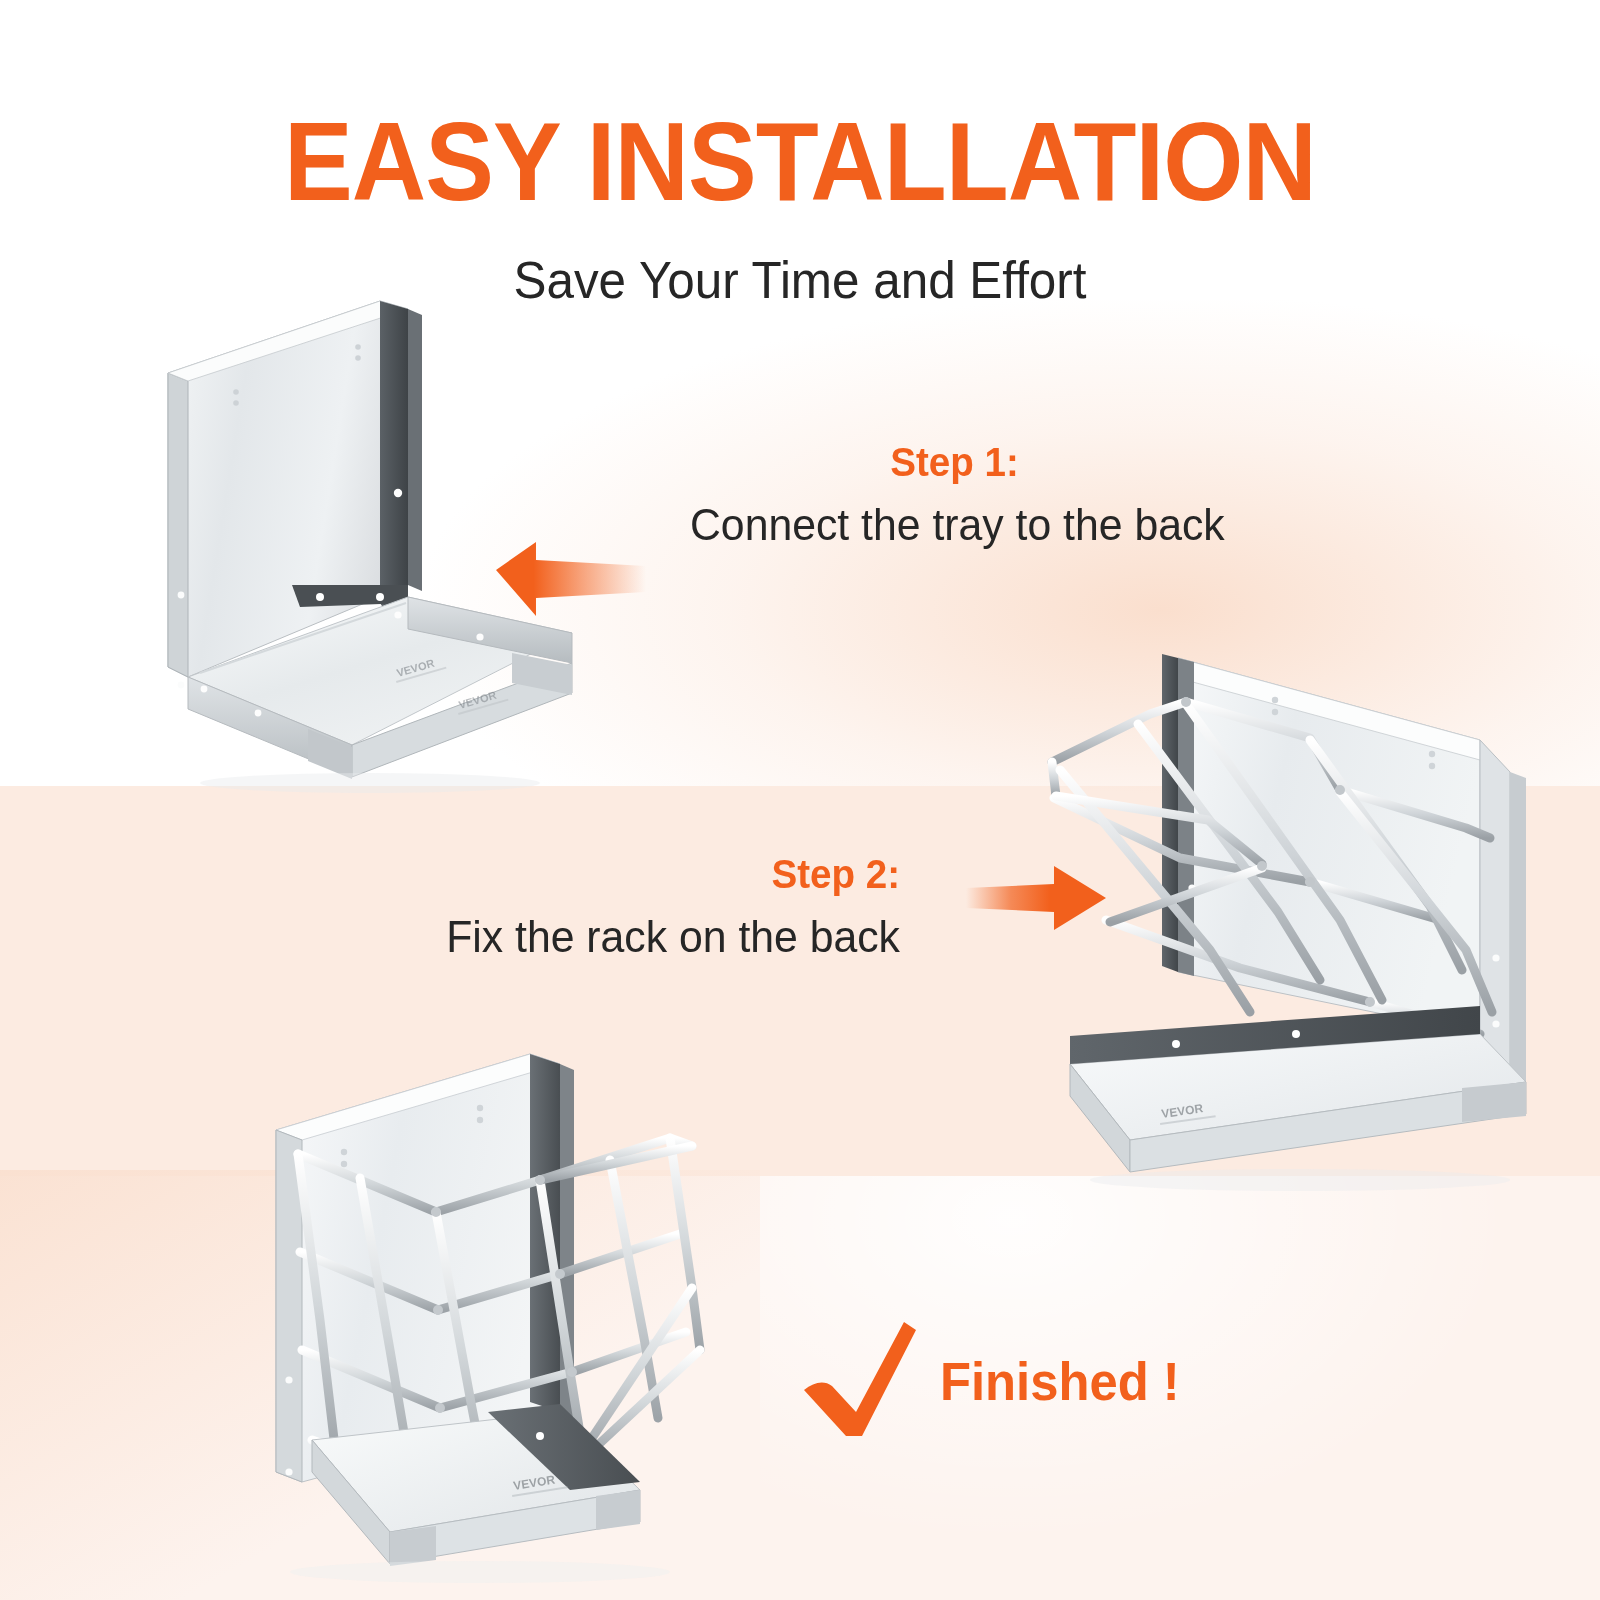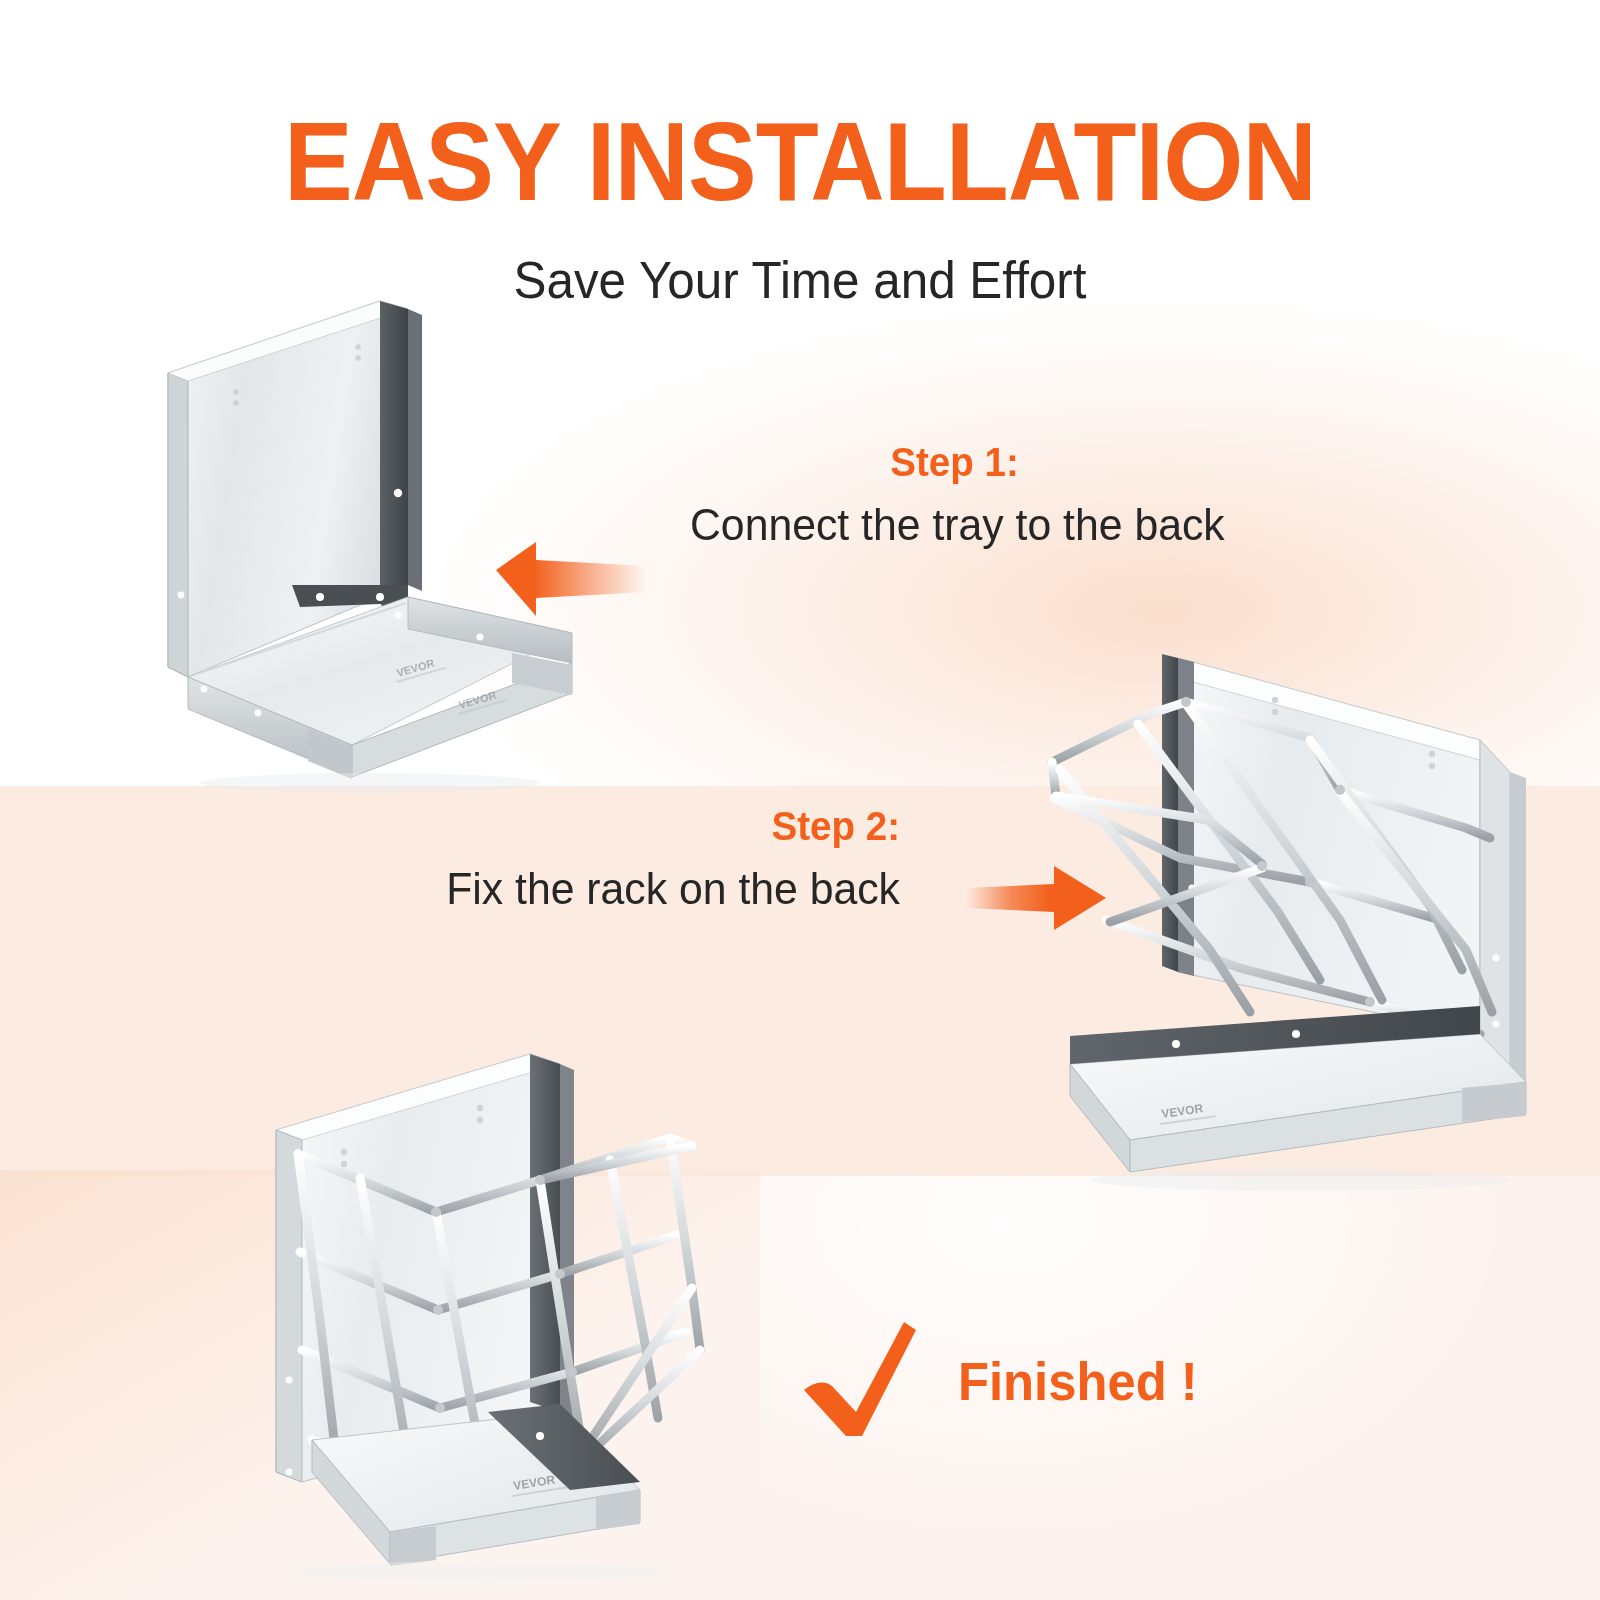--- a/index.html
+++ b/index.html
@@ -34,37 +34,37 @@
   }
   .subtitle {
     font-family:"Liberation Sans Narrow","Liberation Sans", sans-serif;
     font-size:52px; font-weight:400; color:#2e2e2e;
     margin-top:32px; transform:scaleX(.95); transform-origin:center;
   }
 
   
   .step-block { position:absolute; z-index:6; }
   #step1-block { left:690px; top:440px; text-align:center; }
-  #step2-block { left:300px; top:804px; width:600px; text-align:right; }
+  #step2-block { left:300px; top:852px; width:600px; text-align:right; }
   .step-label {
     font-family:"Liberation Sans Narrow","Liberation Sans", sans-serif;
     font-weight:bold; font-size:41px; line-height:1.1;
     transform:scaleX(.94); transform-origin:left center;
   }
   #step2-block .step-label { transform-origin:right center; }
   .step-desc {
     font-family:"Liberation Sans Narrow","Liberation Sans", sans-serif;
     font-size:45px; color:#262626; margin-top:14px; line-height:1.15;
     transform:scaleX(.95); transform-origin:left center; white-space:nowrap;
   }
   #step2-block .step-desc { transform-origin:right center; }
 
   
   #finished-block { position:absolute; left:800px; top:1320px; z-index:6;
-                    display:flex; align-items:center; gap:38px; }
+                    display:flex; align-items:center; gap:20px; }
   .finished-label {
     font-family:"Liberation Sans Narrow","Liberation Sans", sans-serif;
     font-weight:bold; font-size:54px; transform:scaleX(.94); transform-origin:left center;
   }
 
   
   .arrow { position:absolute; z-index:6; }
   #arrow-step1 { left:496px; top:534px; }
   #arrow-step2 { left:966px; top:858px; }
 

